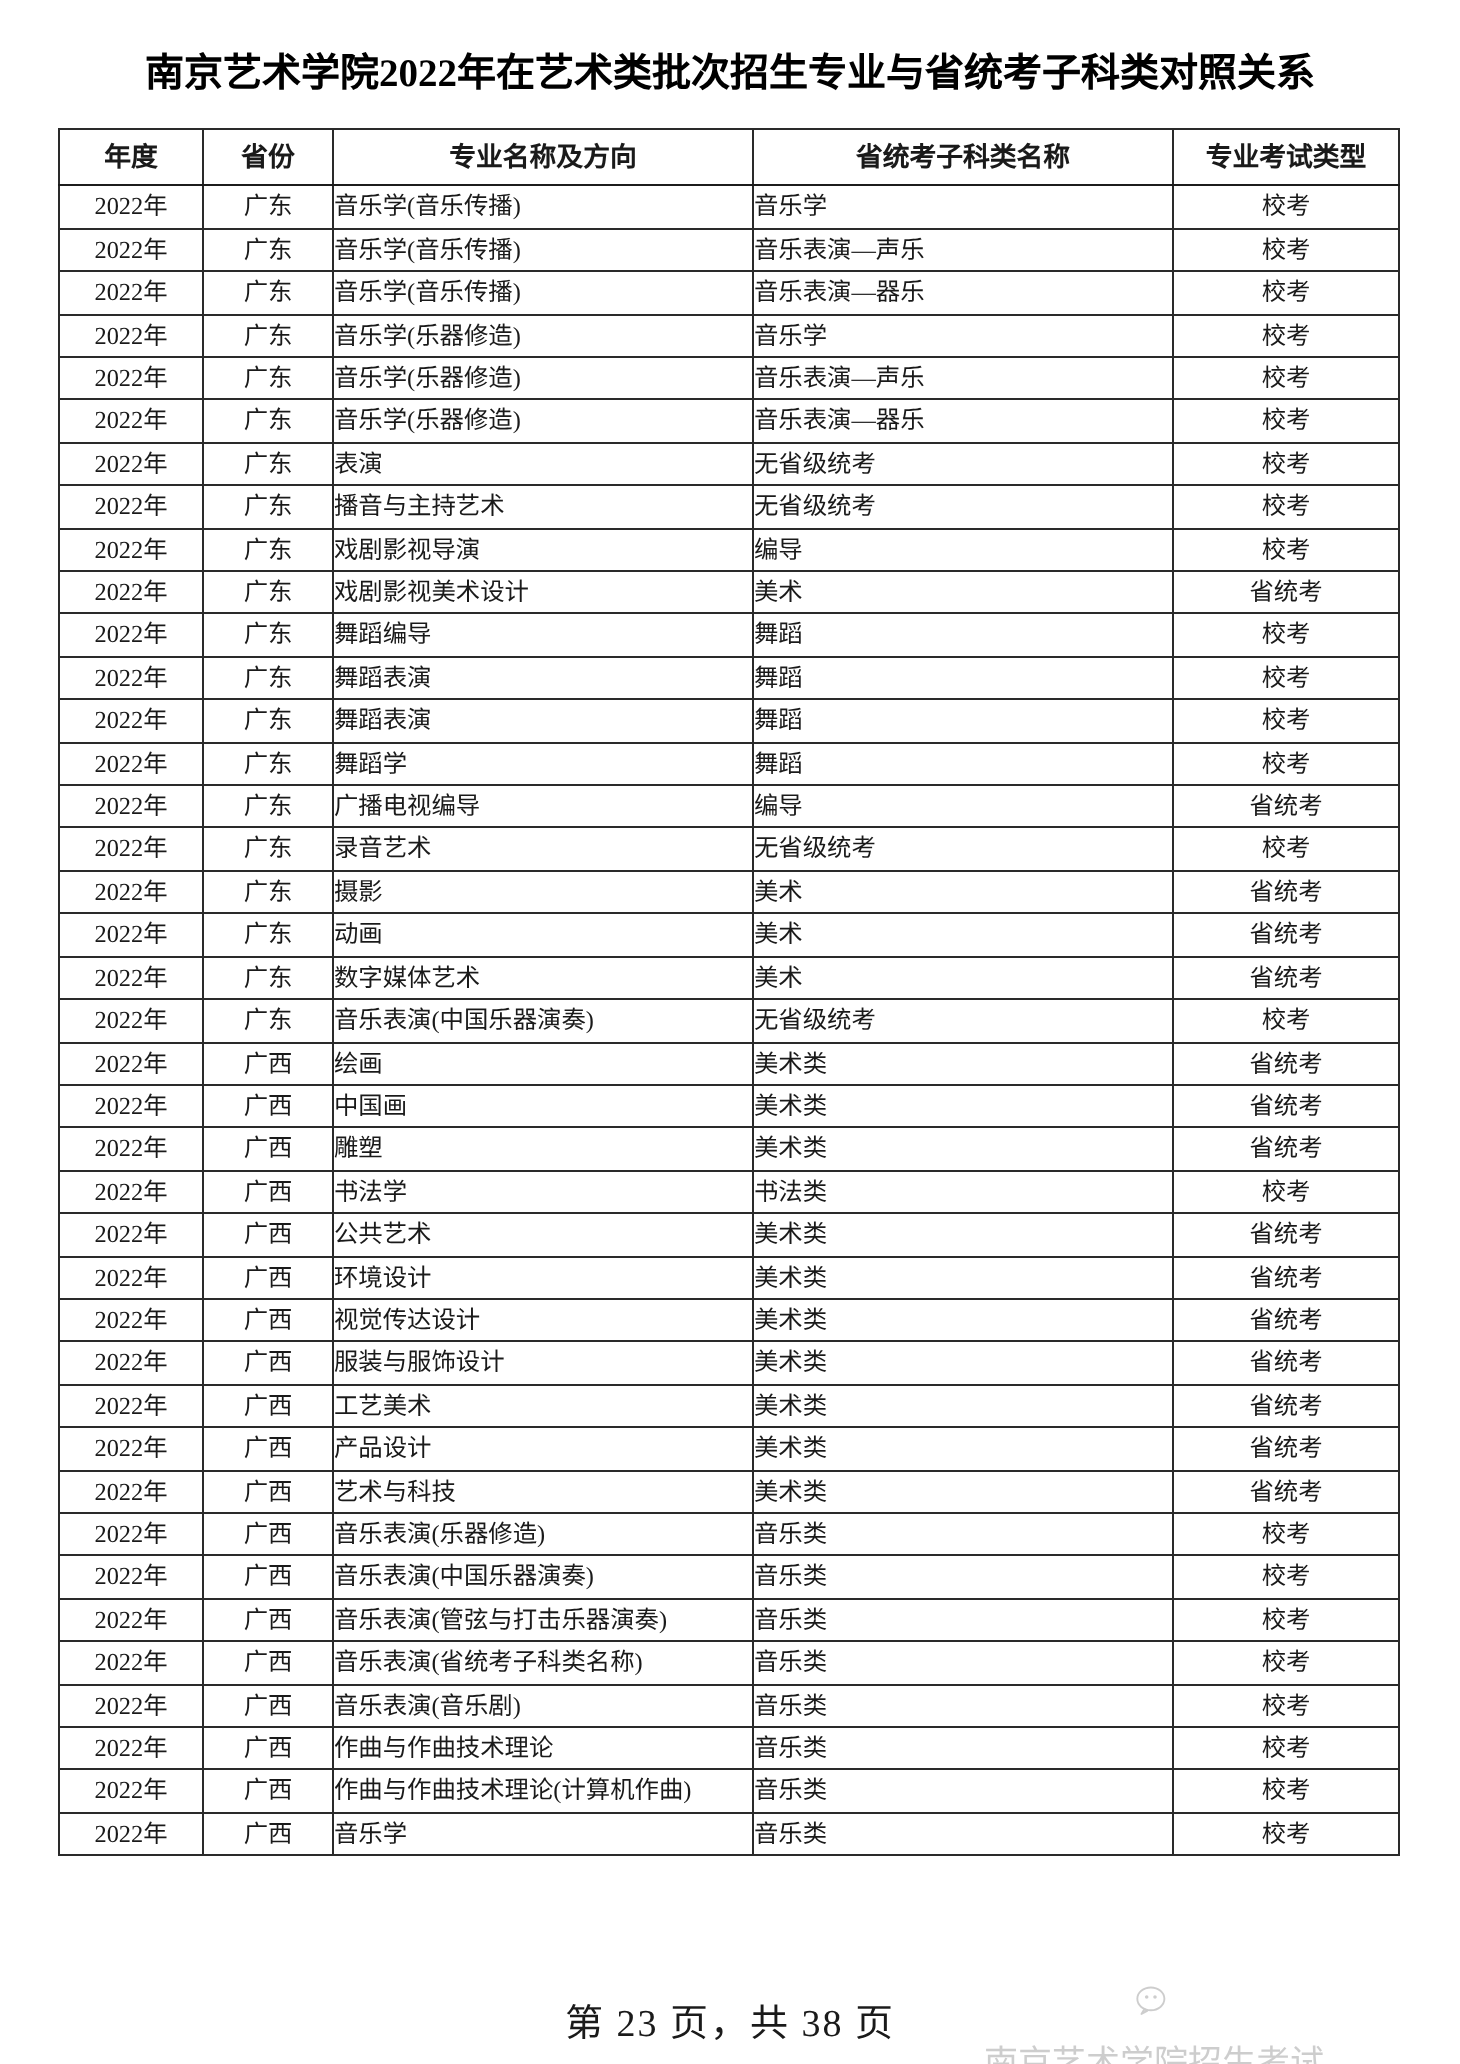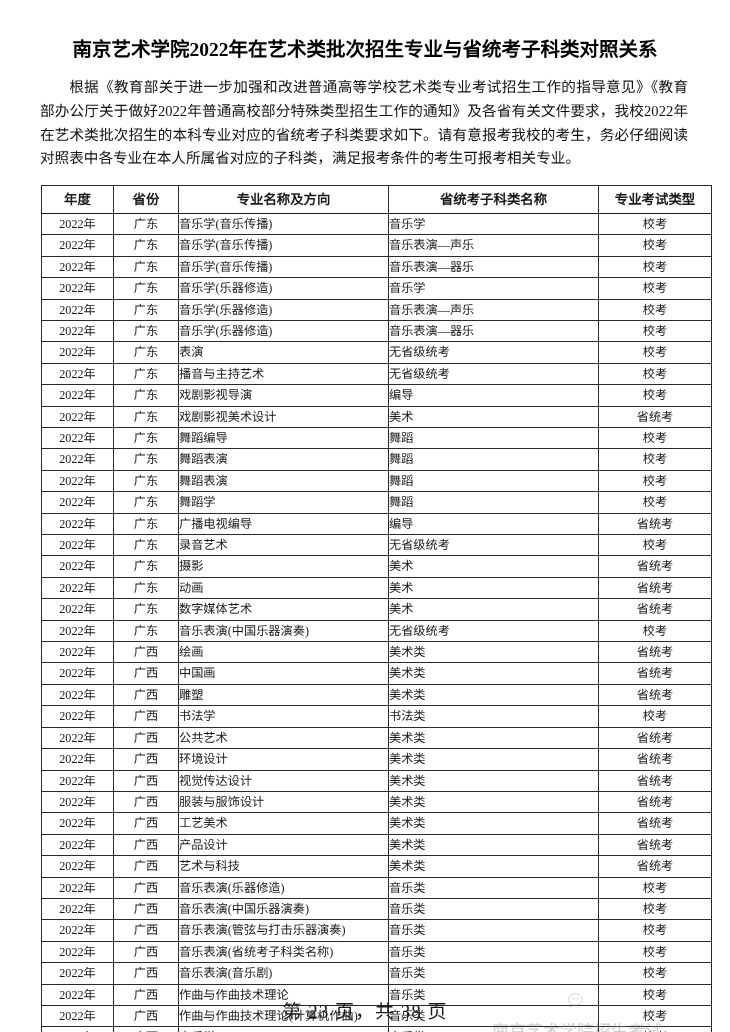--- a/index.html
+++ b/index.html
@@ -14,21 +14,21 @@
     position: relative;
     font-family: "Liberation Serif", "DejaVu Serif", serif;
     color: #1a1a1a;
     overflow: hidden;
   }
   .page {
     position: relative;
     width: 730px;
     height: 1032px;
     box-sizing: border-box;
-    padding: 12px;
+    padding: 0;
   }
   
   .doc-title {
     text-align: center;
     font-size: 19.5px;
     font-weight: bold;
     letter-spacing: 0px;
     margin: 0;
     padding-top: 26px;
     line-height: 1.25;
@@ -120,21 +120,20 @@
     flex: 0 0 19px;
   }
 </style>
 </head>
 <body>
 
 <div class="page">
 
   <h1 class="doc-title">南京艺术学院2022年在艺术类批次招生专业与省统考子科类对照关系</h1>
 
-  <p class="intro">根据《教育部关于进一步加强和改进普通高等学校艺术类专业考试招生工作的指导意见》《教育部办公厅关于做好2022年普通高校部分特殊类型招生工作的通知》及各省有关文件要求，我校2022年在艺术类批次招生的本科专业对应的省统考子科类要求如下。请有意报考我校的考生，务必仔细阅读对照表中各专业在本人所属省对应的子科类，满足报考条件的考生可报考相关专业。</p>
 
   <div class="table-wrap">
     <table class="cmp">
       <colgroup>
         <col class="c-year">
         <col class="c-prov">
         <col class="c-major">
         <col class="c-sub">
         <col class="c-type">
       </colgroup>

